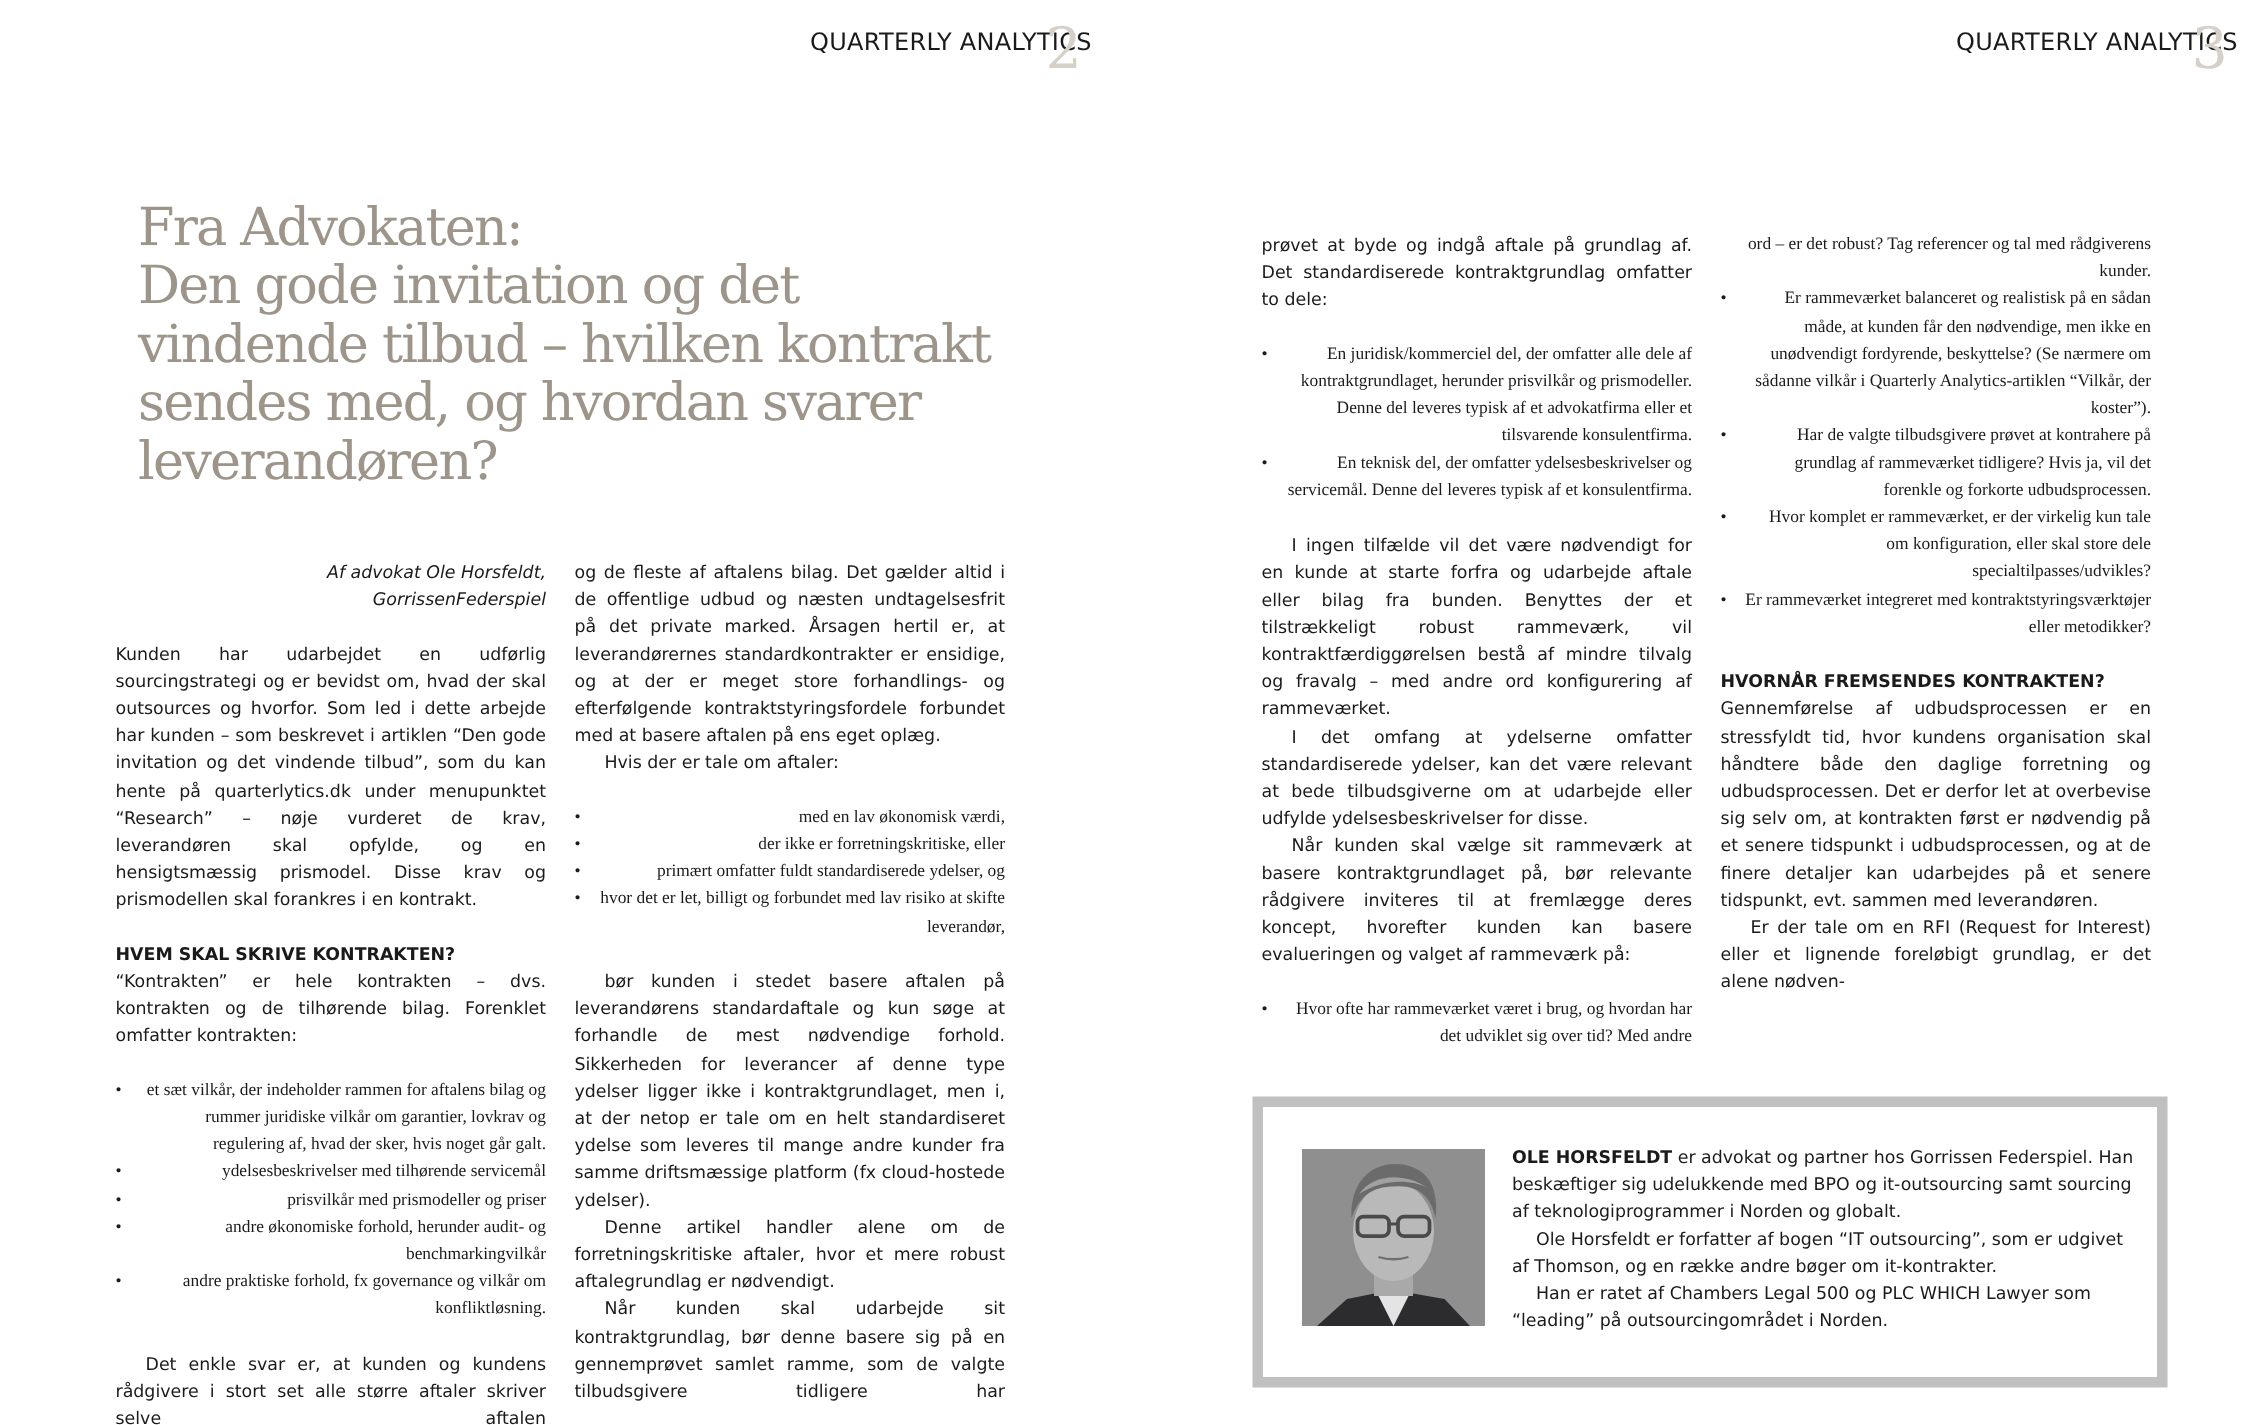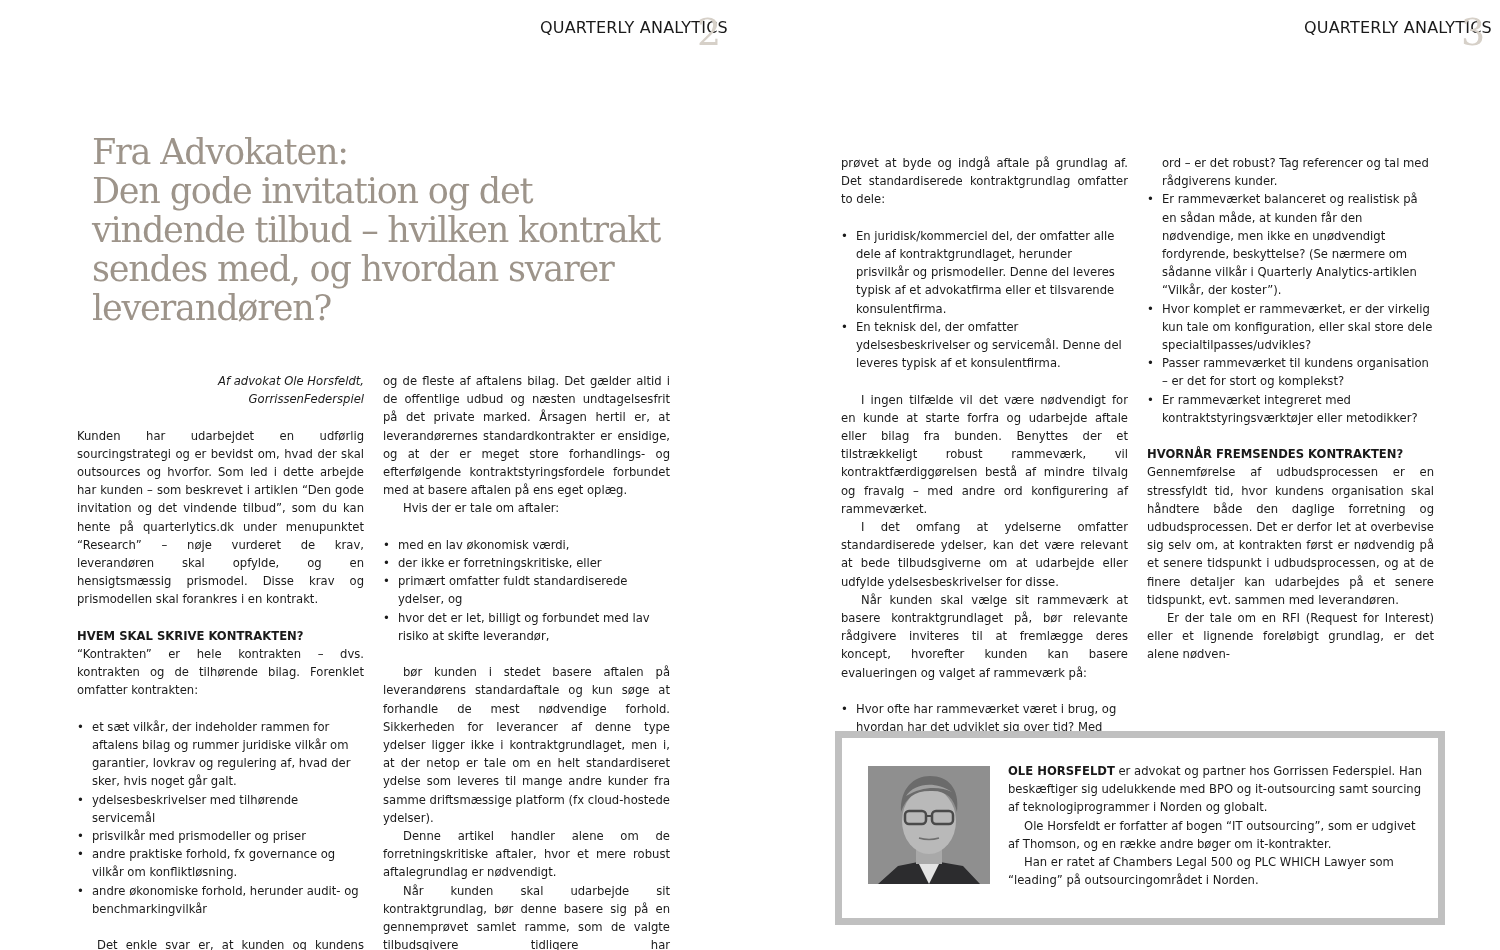--- a/index.html
+++ b/index.html
@@ -10,21 +10,21 @@
   .title { position:absolute; left:92px; top:133px; width:620px;
            font-family:"DejaVu Serif", serif; font-size:35px; line-height:39px;
            color:#9d948a; letter-spacing:-1.2px; margin:0; font-weight:normal; }
   .col { position:absolute; font-size:11.6px; line-height:18.2px; color:#1a1a1a; }
   .col p { margin:0; text-align:justify; }
   .col p.indent { text-indent:20px; }
   .col p.gap { margin-top:18.2px; }
   .col .byline { font-style:italic; text-align:right; }
   .col h3 { margin:18.2px 0 0 0; font-size:11.6px; line-height:18.2px; font-weight:bold; }
   .col ul { list-style:none; margin:18.2px 0 18.2px 0; padding:0; }
-  .col li { position:relative; padding-left:15px; text-align:left; }
+  .col li { position:relative; padding-left:15px; text-align:right;font-family:Liberation Serif, serif; }
   .col li::before { content:"•"; position:absolute; left:0; top:0; }
   .col li.cont::before { content:""; }
   .bio-frame { position:absolute; left:835px; top:731px; width:610px; height:194px; background:#c0c0c0; }
   .bio-inner { position:absolute; left:7px; top:7px; width:596px; height:180px; background:#ffffff; }
   .bio-photo { position:absolute; left:26px; top:28px; width:122px; height:118px; background:#8e8e8e; overflow:hidden; }
   .bio-text { position:absolute; left:166px; top:24px; width:420px; font-size:11.6px; line-height:18.2px; color:#1a1a1a; }
   .bio-text p { margin:0; }
   .bio-text p.indent { text-indent:16px; }
   .bio-text b { font-weight:bold; }
 </style>
@@ -49,22 +49,22 @@
     <span>Af advokat Ole Horsfeldt,</span><br>
     <span>GorrissenFederspiel</span>
   </p>
   <p class="gap">Kunden har udarbejdet en udførlig sourcingstrategi og er bevidst om, hvad der skal outsources og hvorfor. Som led i dette arbejde har kunden – som beskrevet i artiklen “Den gode invitation og det vindende tilbud”, som du kan hente på quarterlytics.dk under menupunktet “Research” – nøje vurderet de krav, leverandøren skal opfylde, og en hensigtsmæssig prismodel. Disse krav og prismodellen skal forankres i en kontrakt.</p>
   <h3>HVEM SKAL SKRIVE KONTRAKTEN?</h3>
   <p>“Kontrakten” er hele kontrakten – dvs. kontrakten og de tilhørende bilag. Forenklet omfatter kontrakten:</p>
   <ul>
     <li>et sæt vilkår, der indeholder rammen for aftalens bilag og rummer juridiske vilkår om garantier, lovkrav og regulering af, hvad der sker, hvis noget går galt.</li>
     <li>ydelsesbeskrivelser med tilhørende servicemål</li>
     <li>prisvilkår med prismodeller og priser</li>
+    <li>andre økonomiske forhold, herunder audit- og benchmarkingvilkår</li>
     <li>andre praktiske forhold, fx governance og vilkår om konfliktløsning.</li>
-    <li>andre økonomiske forhold, herunder audit- og benchmarkingvilkår</li>
   </ul>
   <p class="indent" style="text-align-last:justify;">Det enkle svar er, at kunden og kundens rådgivere i stort set alle større aftaler skriver selve aftalen</p>
 </div>
 
 <div class="col" style="left:383px; top:372px; width:287px;">
   <p>og de fleste af aftalens bilag. Det gælder altid i de offentlige udbud og næsten undtagelsesfrit på det private marked. Årsagen hertil er, at leverandørernes standardkontrakter er ensidige, og at der er meget store forhandlings- og efterfølgende kontraktstyringsfordele forbundet med at basere aftalen på ens eget oplæg.</p>
   <p class="indent">Hvis der er tale om aftaler:</p>
   <ul>
     <li>med en lav økonomisk værdi,</li>
     <li>der ikke er forretningskritiske, eller</li>
@@ -87,22 +87,22 @@
   <p class="indent">Når kunden skal vælge sit rammeværk at basere kontraktgrundlaget på, bør relevante rådgivere inviteres til at fremlægge deres koncept, hvorefter kunden kan basere evalueringen og valget af rammeværk på:</p>
   <ul style="margin-bottom:0;">
     <li>Hvor ofte har rammeværket været i brug, og hvordan har det udviklet sig over tid? Med andre</li>
   </ul>
 </div>
 
 <div class="col" style="left:1147px; top:154px; width:287px;">
   <ul style="margin-top:0;">
     <li class="cont">ord – er det robust? Tag referencer og tal med rådgiverens kunder.</li>
     <li>Er rammeværket balanceret og realistisk på en sådan måde, at kunden får den nødvendige, men ikke en unødvendigt fordyrende, beskyttelse? (Se nærmere om sådanne vilkår i Quarterly Analytics-artiklen “Vilkår, der koster”).</li>
+    <li>Har de valgte tilbudsgivere prøvet at kontrahere på grundlag af rammeværket tidligere? Hvis ja, vil det forenkle og forkorte udbudsprocessen.</li>
     <li>Hvor komplet er rammeværket, er der virkelig kun tale om konfiguration, eller skal store dele specialtilpasses/udvikles?</li>
-    <li>Passer rammeværket til kundens organisation – er det for stort og komplekst?</li>
     <li>Er rammeværket integreret med kontraktstyringsværktøjer eller metodikker?</li>
   </ul>
   <h3 style="margin-top:0;">HVORNÅR FREMSENDES KONTRAKTEN?</h3>
   <p>Gennemførelse af udbudsprocessen er en stressfyldt tid, hvor kundens organisation skal håndtere både den daglige forretning og udbudsprocessen. Det er derfor let at overbevise sig selv om, at kontrakten først er nødvendig på et senere tidspunkt i udbudsprocessen, og at de finere detaljer kan udarbejdes på et senere tidspunkt, evt. sammen med leverandøren.</p>
   <p class="indent">Er der tale om en RFI (Request for Interest) eller et lignende foreløbigt grundlag, er det alene nødven-</p>
 </div>
 
 <div class="bio-frame">
   <div class="bio-inner">
     <div class="bio-photo" title="Portrait of Ole Horsfeldt">

